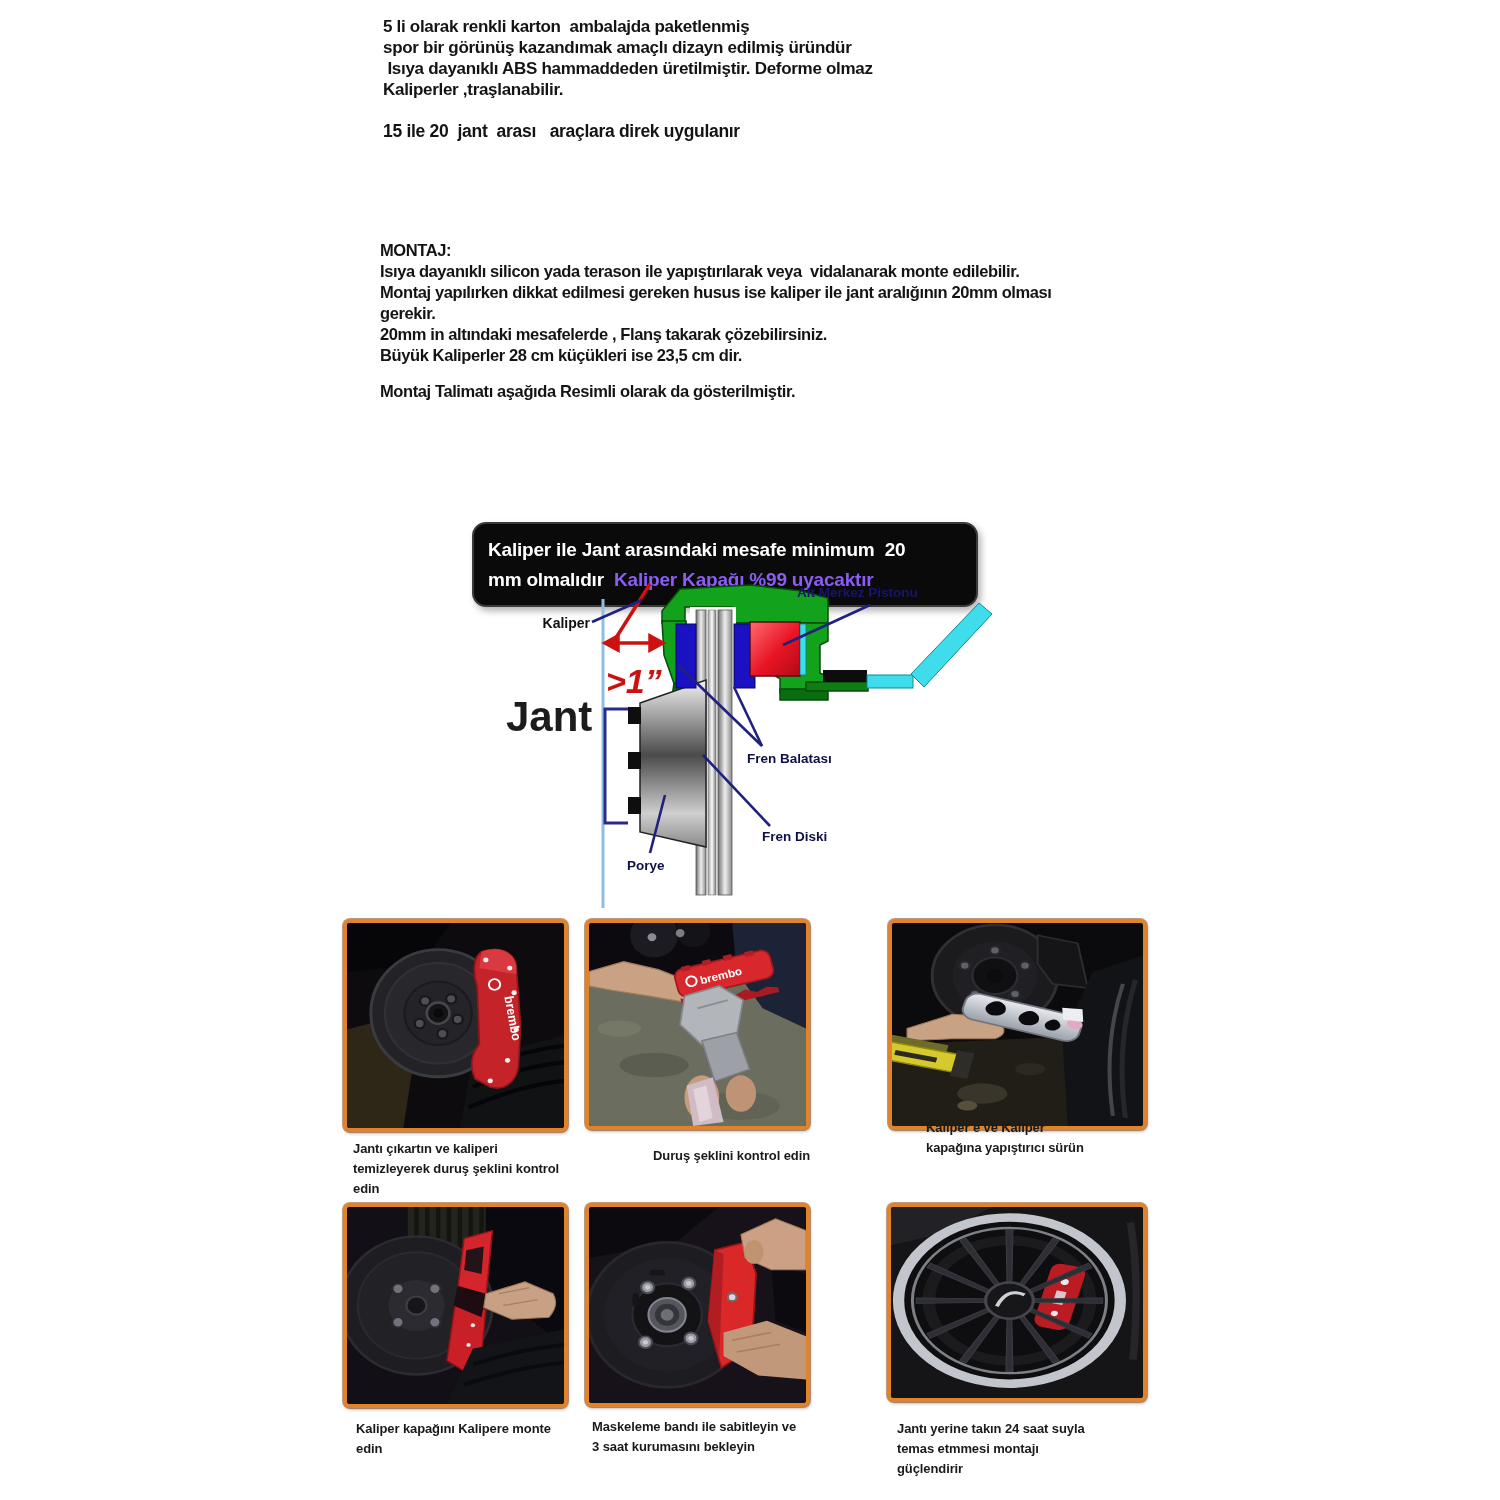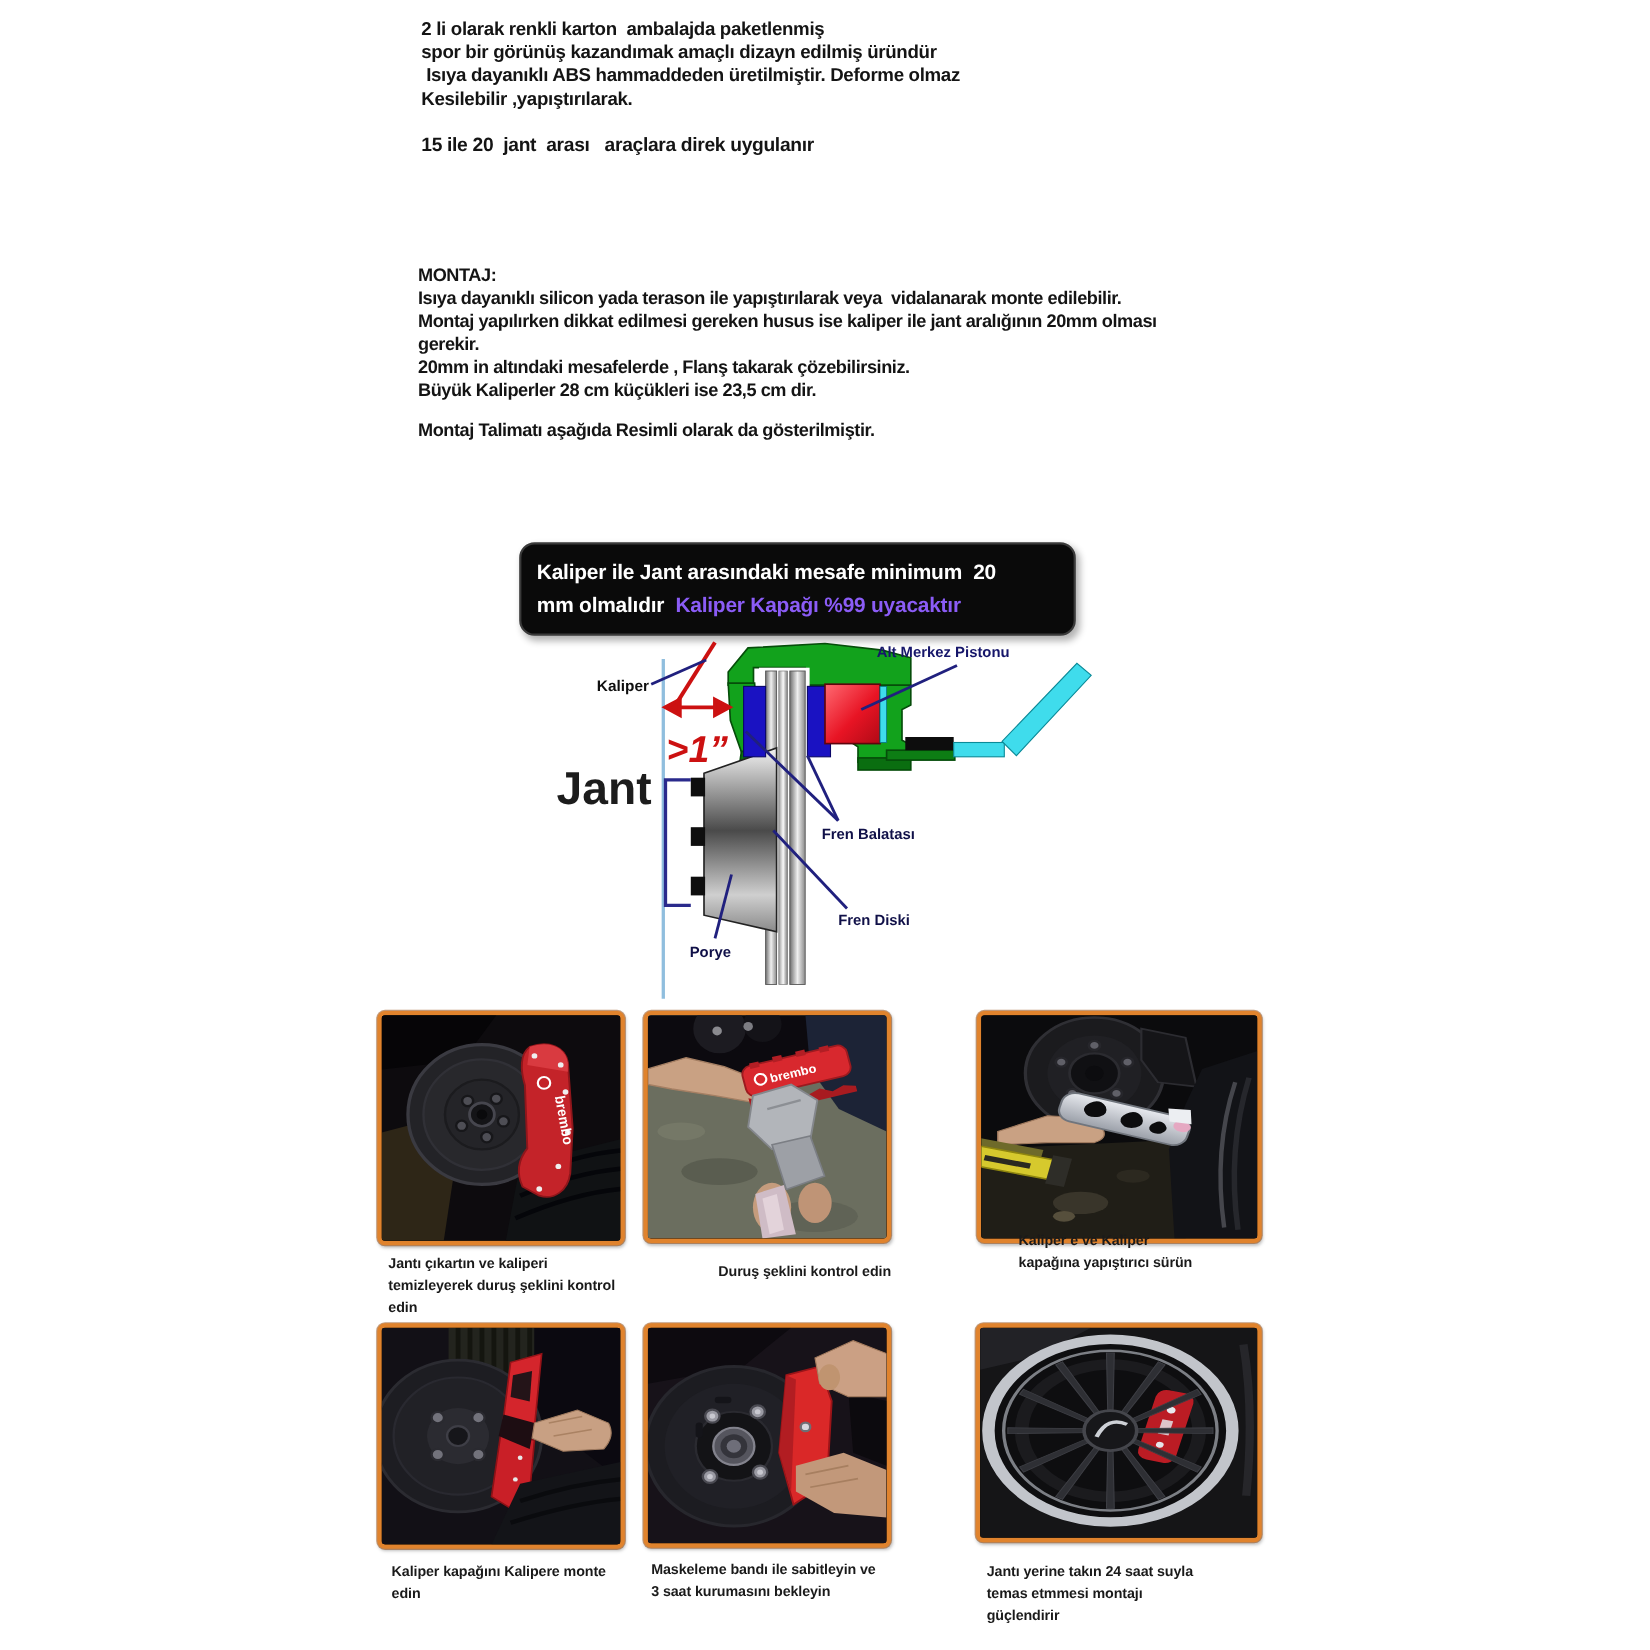--- a/index.html
+++ b/index.html
@@ -7,21 +7,21 @@
   .page {
     position:relative; width:1500px; height:1500px; background:#ffffff;
     font-family:"Liberation Sans","DejaVu Sans",sans-serif; overflow:hidden;
   }
   .tline { white-space:pre; font-weight:bold; color:#141414; }
   .intro { position:absolute; left:383px; top:16px; font-size:17px; line-height:21px; letter-spacing:-0.3px; }
   .app-line { position:absolute; left:383px; top:121px; font-size:17.5px; letter-spacing:-0.3px; }
   .montaj { position:absolute; left:380px; top:240px; font-size:16.5px; line-height:21px; letter-spacing:-0.4px; }
   .montaj-footer { margin-top:15px; }
   .banner {
-    position:absolute; left:472px; top:493px; width:506px; height:85px;
+    position:absolute; left:472px; top:522px; width:506px; height:85px;
     background:#0a0a0a; border:2px solid #3a3a3a; border-radius:14px;
     padding:11px 14px; box-shadow:3px 4px 7px rgba(0,0,0,0.30);
     font-weight:bold; font-size:19px; line-height:30px; letter-spacing:-0.2px; color:#fff;
     white-space:pre;
   }
   .banner .red { color:#8b5cf6; }
   .diagram-wrap { position:absolute; left:450px; top:583px; width:560px; height:334px; }
   .photo {
     position:absolute; border:4px solid #e0832d; border-radius:7px;
     background:#000; overflow:hidden; box-shadow:0 0 0 1px rgba(150,75,15,.55), 1px 2px 3px rgba(0,0,0,.25);
@@ -29,24 +29,24 @@
   .photo svg { display:block; width:100%; height:100%; }
   .caption { position:absolute; font-weight:bold; font-size:13px; line-height:20px; letter-spacing:-0.1px; color:#1a1a1a; }
   .caption div { white-space:pre; }
 </style>
 </head>
 <body>
 
 <div class="page">
 
   <div class="intro">
-    <div class="tline">2 li olarak renkli karton  ambalajda paketlenmiş</div>
+    <div class="tline">5 li olarak renkli karton  ambalajda paketlenmiş</div>
     <div class="tline">spor bir görünüş kazandımak amaçlı dizayn edilmiş üründür</div>
     <div class="tline"> Isıya dayanıklı ABS hammaddeden üretilmiştir. Deforme olmaz</div>
-    <div class="tline">Kesilebilir ,yapıştırılarak.</div>
+    <div class="tline">Kaliperler ,traşlanabilir.</div>
   </div>
   <div class="app-line tline">15 ile 20  jant  arası   araçlara direk uygulanır</div>
 
   <div class="montaj">
     <div class="tline">MONTAJ:</div>
     <div class="tline">Isıya dayanıklı silicon yada terason ile yapıştırılarak veya  vidalanarak monte edilebilir.</div>
     <div class="tline">Montaj yapılırken dikkat edilmesi gereken husus ise kaliper ile jant aralığının 20mm olması</div>
     <div class="tline">gerekir.</div>
     <div class="tline">20mm in altındaki mesafelerde , Flanş takarak çözebilirsiniz.</div>
     <div class="tline">Büyük Kaliperler 28 cm küçükleri ise 23,5 cm dir.</div>

